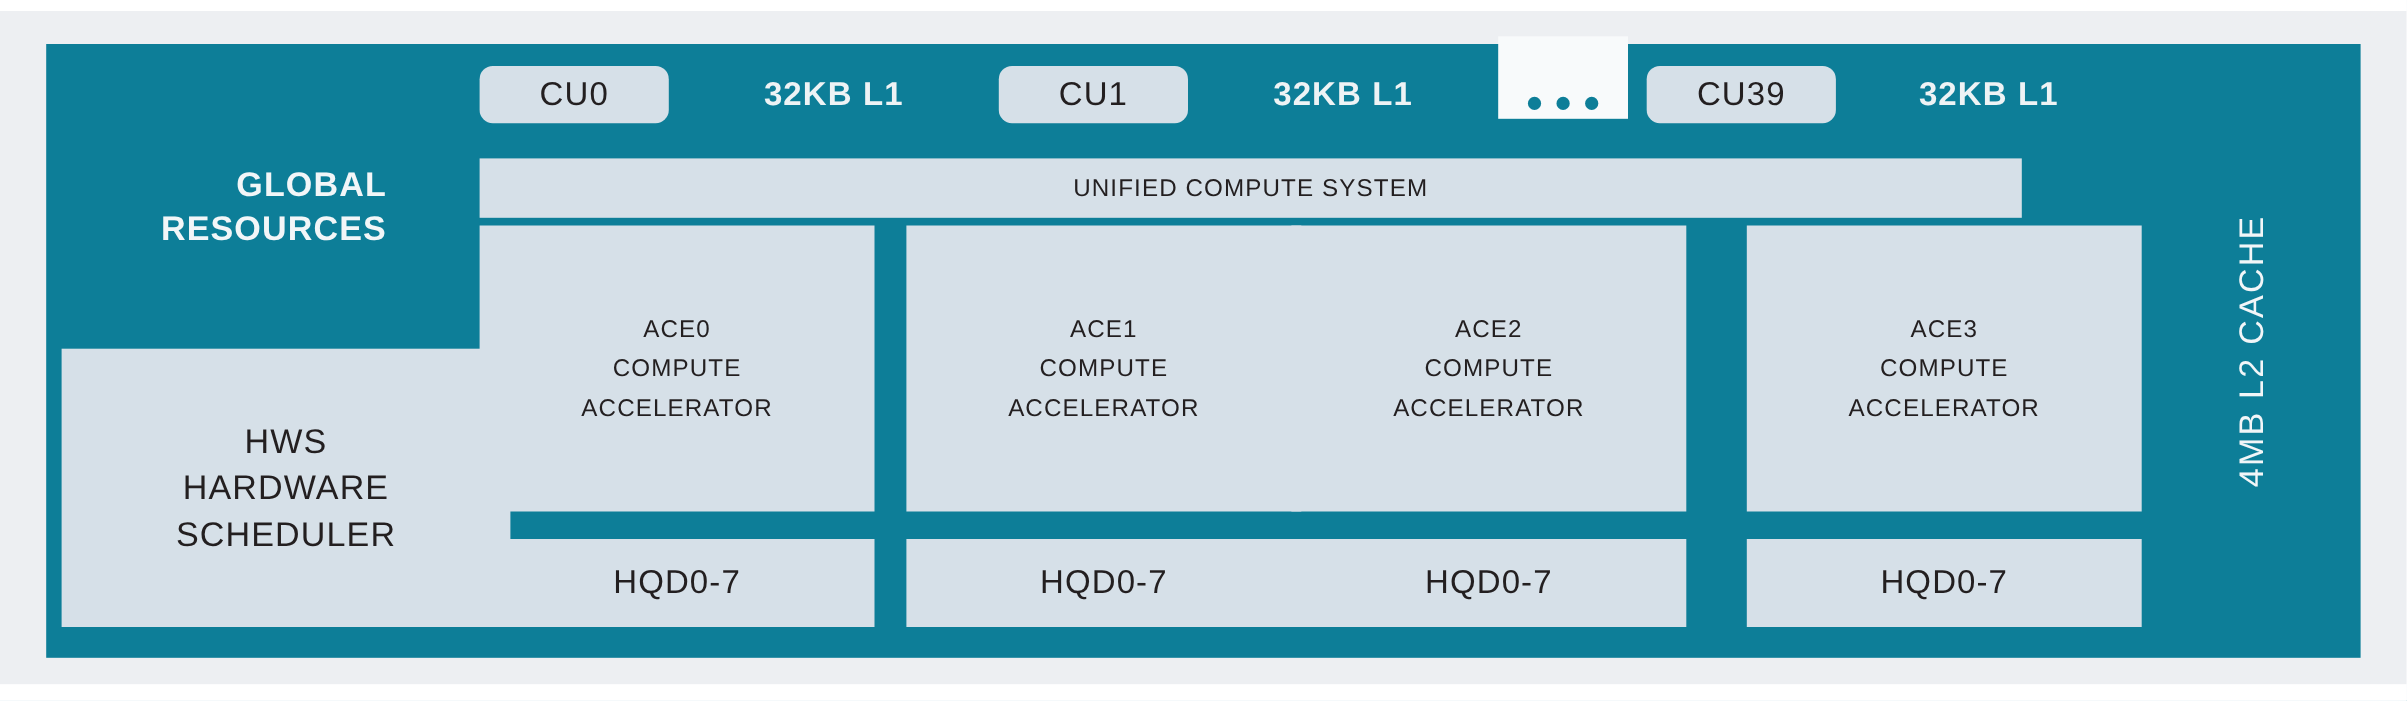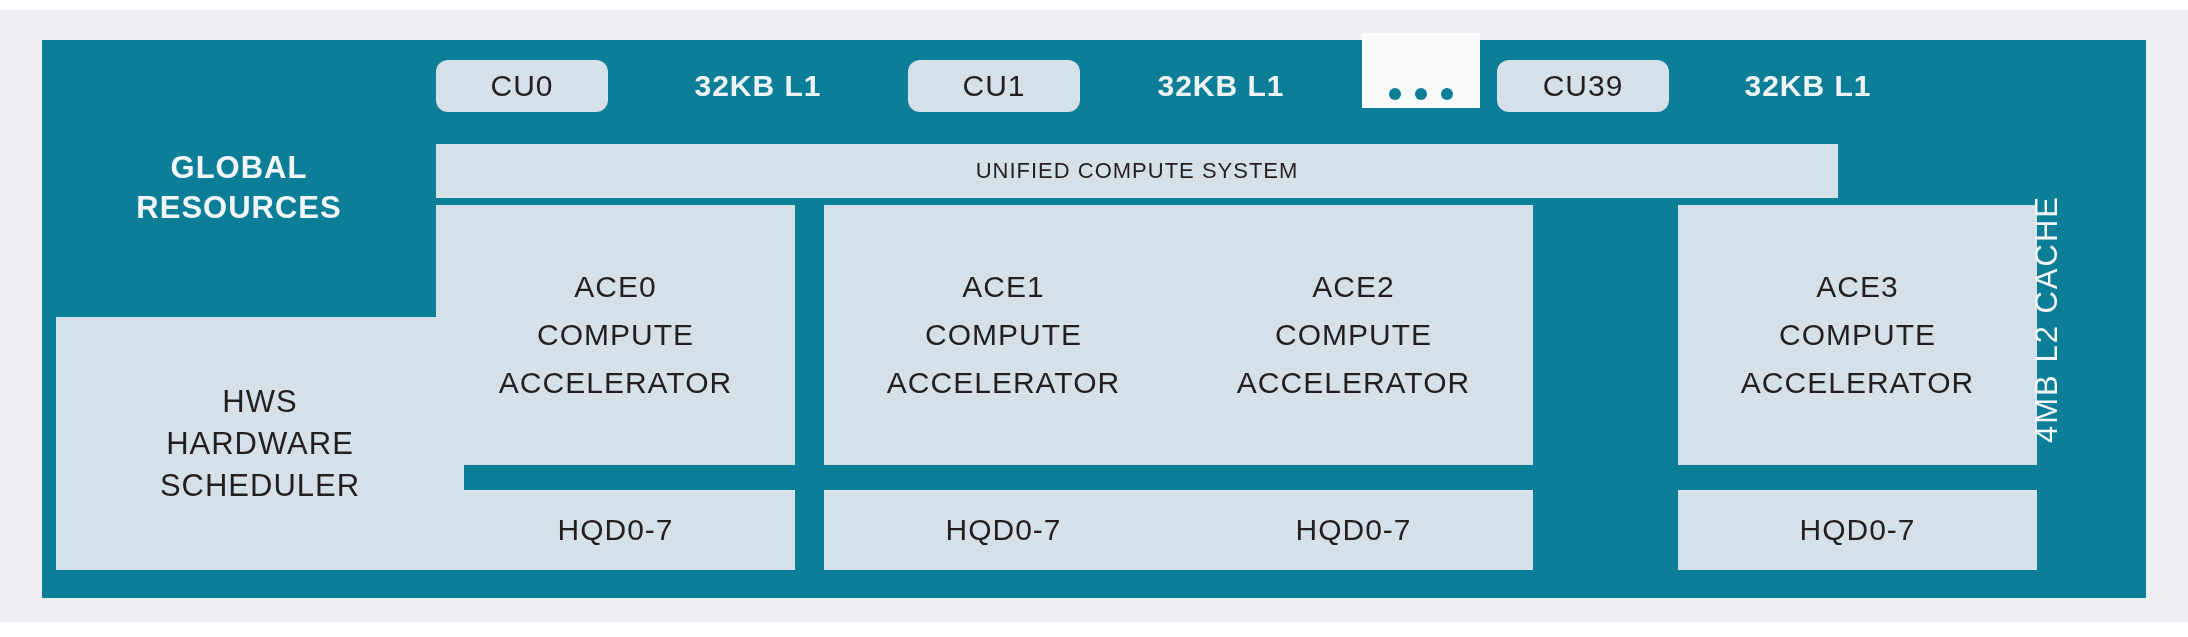--- a/index.html
+++ b/index.html
@@ -7,44 +7,44 @@
         font-family:"Liberation Sans",sans-serif;-webkit-font-smoothing:antialiased;}
   .panel{position:absolute;left:0;top:10px;width:2188px;height:612px;background:#edeff2;}
   .container{position:absolute;left:42px;top:40px;width:2104px;height:558px;background:#0d7e98;}
 
   .lightbox{position:absolute;background:#d6e0e8;color:#231f20;display:flex;
             align-items:center;justify-content:center;text-align:center;}
   .teal-label{position:absolute;color:#eef3f5;display:flex;align-items:center;
               justify-content:center;text-align:center;font-weight:bold;}
 
   
-  .global-label{left:0;top:88px;width:394px;height:120px;font-size:31px;line-height:40px;
-                letter-spacing:1px;white-space:pre-line;color:#f2f6f8;}
+  .global-label{left:10px;top:88px;width:394px;height:120px;font-size:31px;line-height:40px;
+                letter-spacing:1px;white-space:pre-line;color:#f2f6f8;text-align:right;}
   .hws-box{left:14px;top:277px;width:408px;height:253px;font-size:31px;line-height:42px;
            letter-spacing:1px;white-space:pre-line;}
 
   
   .cu-box{top:20px;width:172px;height:52px;font-size:30px;letter-spacing:1px;border-radius:12px;}
   .cu0{left:394px;} .cu1{left:866px;} .cu39{left:1455px;}
   .l1-label{top:20px;height:52px;font-size:30px;letter-spacing:1px;}
   .l1-0{left:566px;width:300px;} .l1-1{left:1038px;width:282px;} .l1-39{left:1627px;width:278px;}
 
   
   .notch{position:absolute;left:1320px;top:-7px;width:118px;height:75px;background:#f8fafb;}
   .dots{position:absolute;left:0;bottom:8px;width:118px;display:flex;justify-content:center;gap:14px;}
   .dot{width:12px;height:12px;border-radius:50%;background:#0d7e98;}
 
   
   .ucs-bar{left:394px;top:104px;width:1402px;height:54px;font-size:22px;letter-spacing:1px;}
 
   
-  .ace-box{top:165px;width:359px;height:260px;font-size:30px;line-height:48px;
+  .ace-box{top:165px;width:359px;height:260px;font-size:22px;line-height:36px;
            letter-spacing:1px;white-space:pre-line;}
   .hqd-box{top:450px;width:359px;height:80px;font-size:30px;letter-spacing:1px;}
-  .col0{left:394px;} .col1{left:782px;} .col2{left:1132px;} .col3{left:1636px;}
+  .col0{left:394px;} .col1{left:782px;} .col2{left:1132px;} .col3{left:1546px;}
 
   
   .l2-strip{position:absolute;left:1905px;top:0;width:199px;height:558px;
             display:flex;align-items:center;justify-content:center;}
   .l2-text{writing-mode:vertical-rl;transform:rotate(180deg);color:#f2f6f8;
            font-size:31px;letter-spacing:2px;white-space:nowrap;}
 </style>
 </head>
 <body>
 

